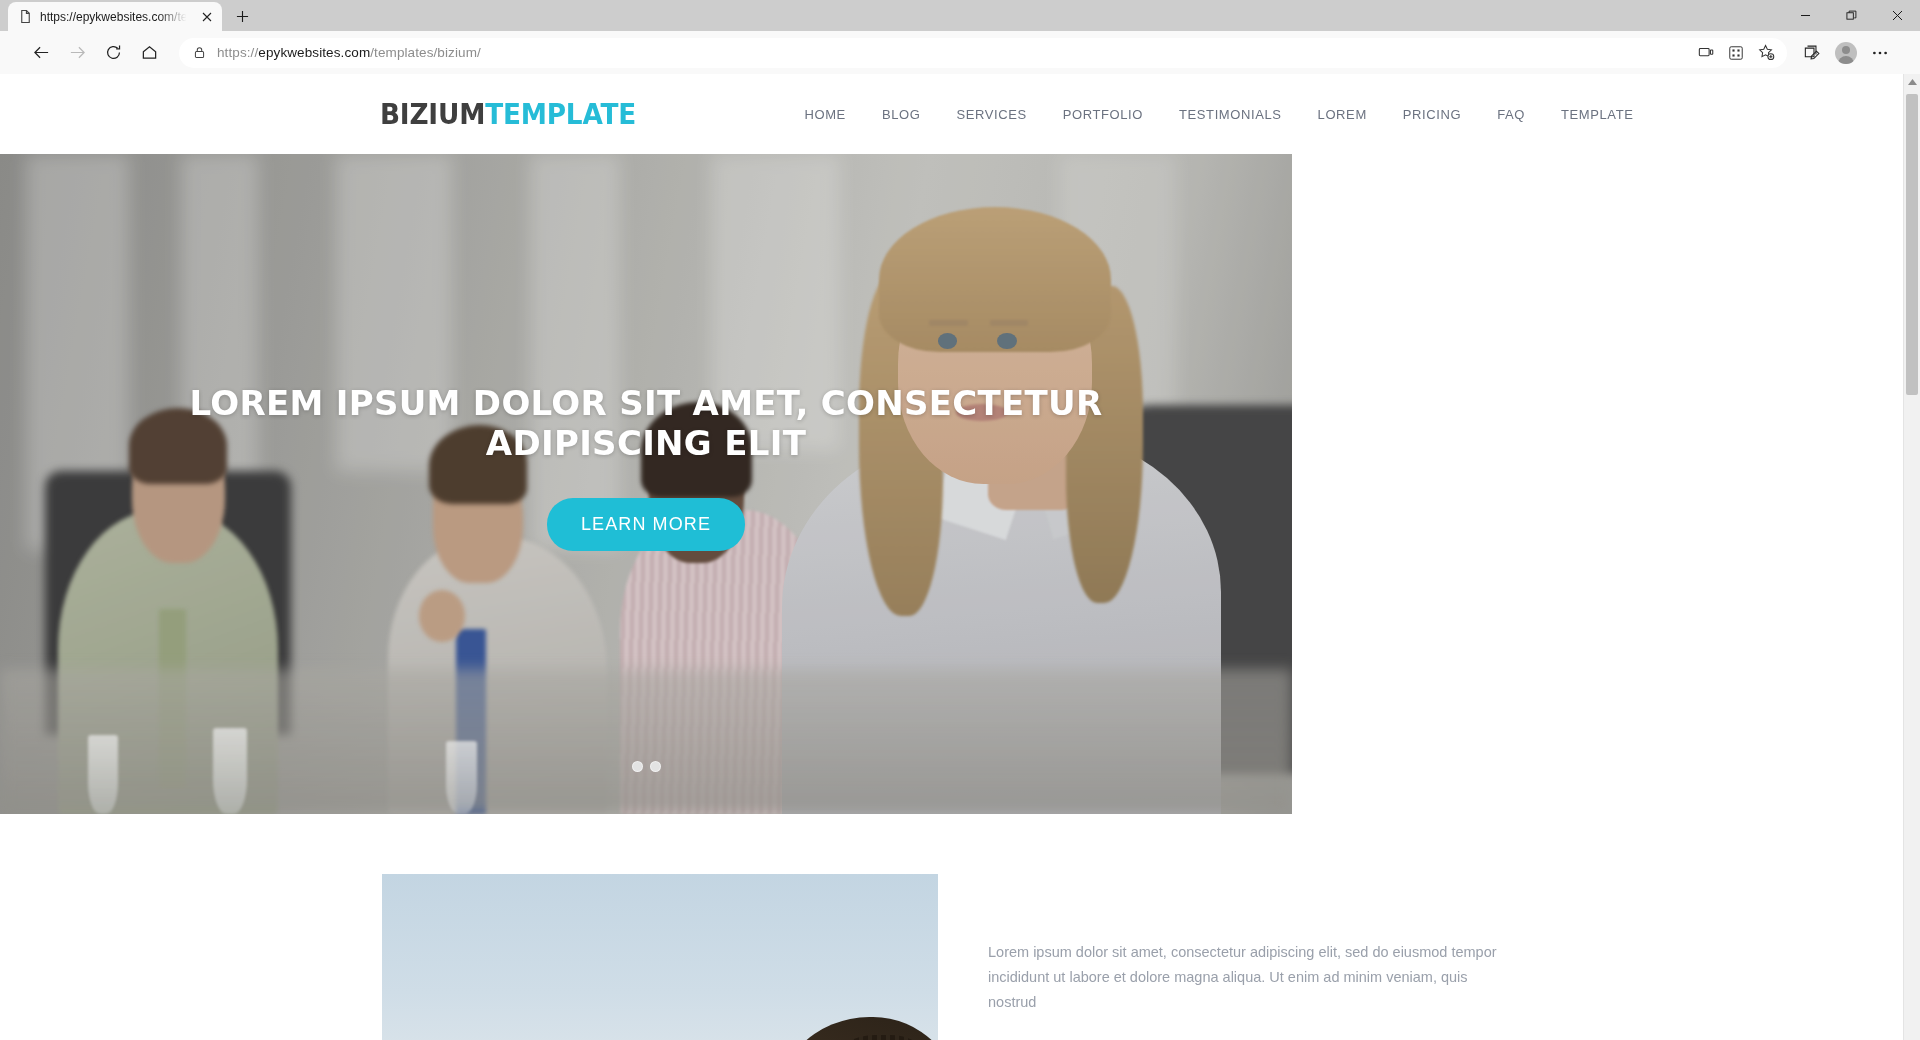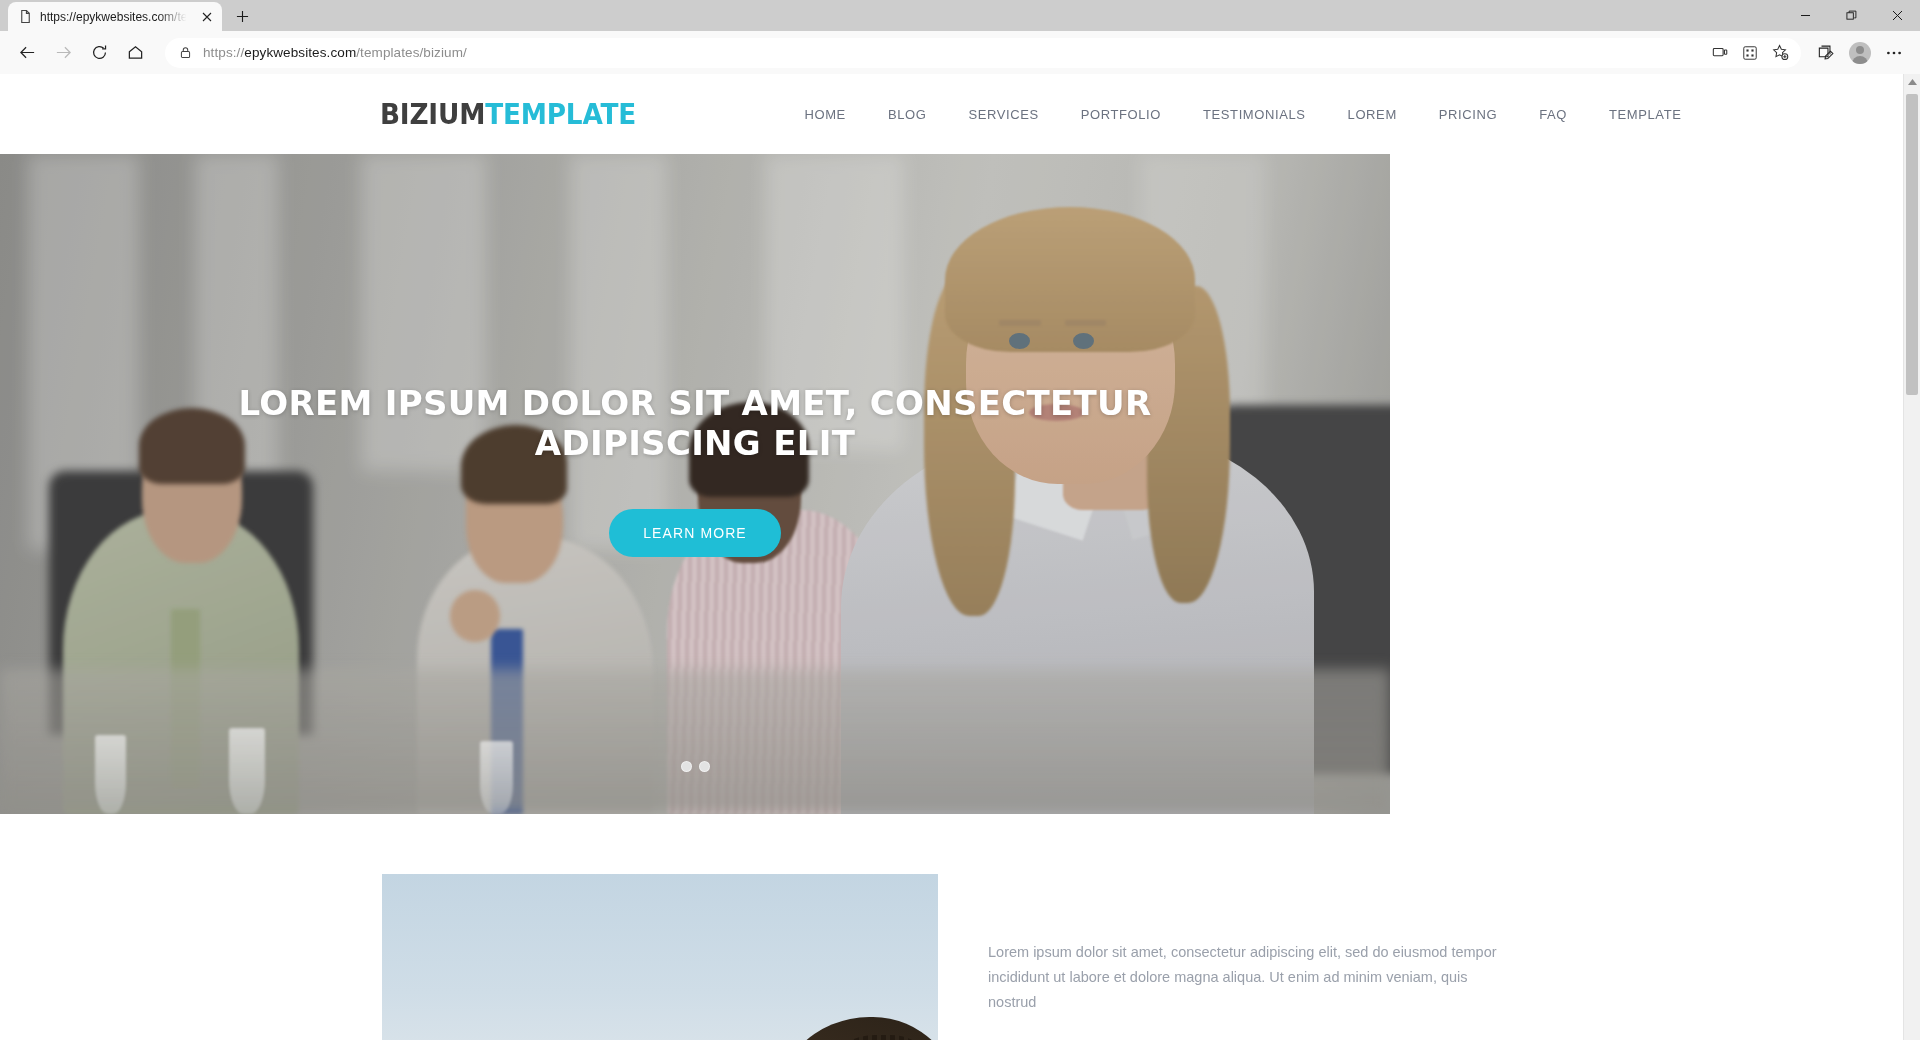--- a/index.html
+++ b/index.html
@@ -44,21 +44,21 @@
   .wincontrols {
     position: absolute; right: 0; top: 0; height: 31px; display: flex;
   }
   .wc {
     width: 46px; height: 31px; display: flex; align-items: center;
     justify-content: center; color: #1b1b1b;
   }
 
   .navbar {
     height: 43px; flex: 0 0 43px; background: #f9f9f9;
-    display: flex; align-items: center; padding: 0 9px; gap: 0px;
+    display: flex; align-items: center; padding: 0 23px; gap: 0px;
   }
   .navbtn {
     width: 36px; height: 32px; border-radius: 5px;
     display: flex; align-items: center; justify-content: center;
     color: #222;
   }
   .navbtn.disabled { color: #b9b9b9; }
   .omnibox {
     flex: 1 1 auto; height: 30px; background: #ffffff;
     border-radius: 15px; margin: 0 8px 0 12px;
@@ -120,30 +120,30 @@
   }
   .logo {
     margin-left: 380px; font-size: 28px; font-weight: 800;
     letter-spacing: -0.2px; font-family: "DejaVu Sans", sans-serif;
     transform: scaleX(0.94); transform-origin: left center;
     white-space: nowrap;
   }
   .logo .dark { color: #3f3f3f; }
   .logo .accent { color: #26bcd7; }
   .site-nav {
-    margin-left: 136px; display: flex; align-items: flex-start; gap: 10px;
+    margin-left: 136px; display: flex; align-items: flex-start; gap: 4px;
   }
   .nav-item {
     font-size: 13px; color: #6b7280; letter-spacing: 0.6px;
     padding: 0 16px; white-space: nowrap;
   }
 
   
   .hero {
-    position: relative; width: 1390px; height: 660px; overflow: hidden;
+    position: relative; width: 1292px; height: 660px; overflow: hidden;
     background: #9a9a9a;
   }
   .hero-photo { position: absolute; inset: 0; }
 
   
   .bg-room {
     position: absolute; inset: 0;
     background:
       linear-gradient(100deg, #8e8e8c 0%, #a2a29f 22%, #b9b9b5 45%, #cfcfcb 66%, #c3c3bf 85%, #9e9e9b 100%);
   }
@@ -226,22 +226,22 @@
     display: flex; flex-direction: column; align-items: center;
     justify-content: flex-start; padding-top: 230px;
   }
   .hero-title {
     color: #ffffff; font-weight: 700; font-size: 34px; line-height: 1.17;
     text-align: center; width: 1040px; letter-spacing: .3px;
     font-family: "DejaVu Sans", sans-serif;
     text-shadow: 0 1px 4px rgba(0,0,0,.22);
   }
   .hero-btn {
-    margin-top: 45px; background: #1fbed6; color: #ffffff;
-    font-size: 14px; letter-spacing: 1.1px; border: none;
+    margin-top: 34px; background: #1fbed6; color: #ffffff;
+    font-size: 18px; letter-spacing: 1.1px; border: none;
     padding: 16px 34px; border-radius: 26px; font-family: "Liberation Sans", sans-serif;
   }
   .hero-dots {
     position: absolute; left: 0; right: 0; bottom: 42px;
     display: flex; justify-content: center; gap: 7px;
   }
   .dot {
     width: 11px; height: 11px; border-radius: 50%;
     background: #e3e3e3; border: 1px solid rgba(255,255,255,.5);
   }

